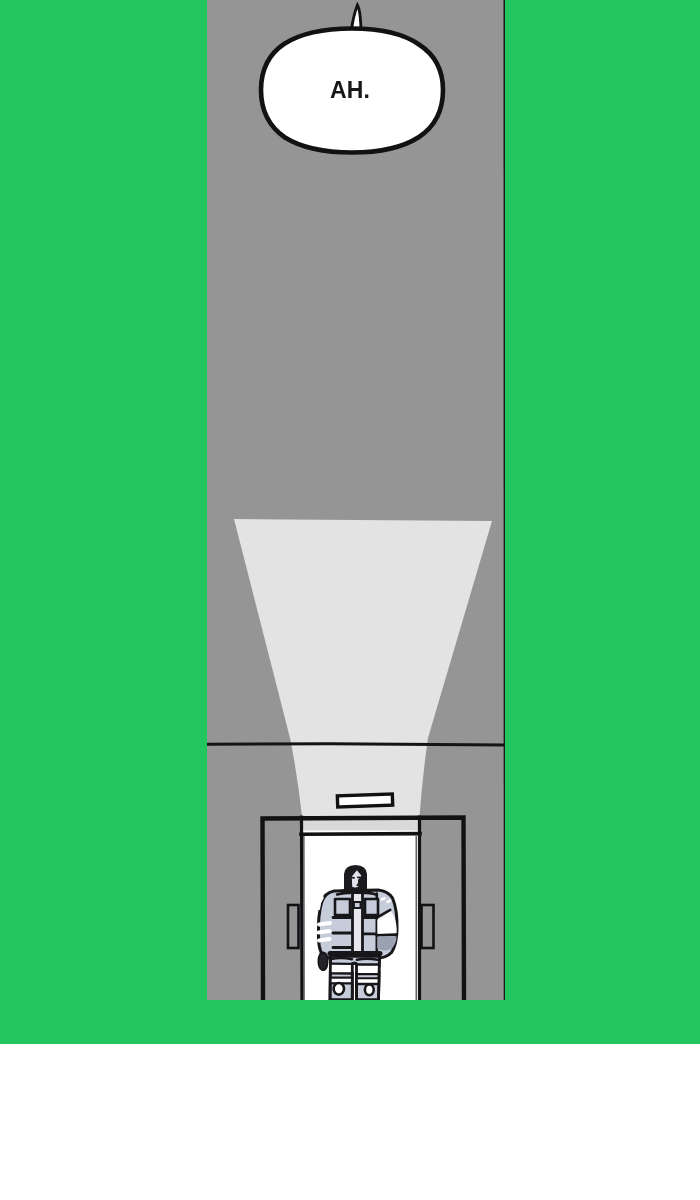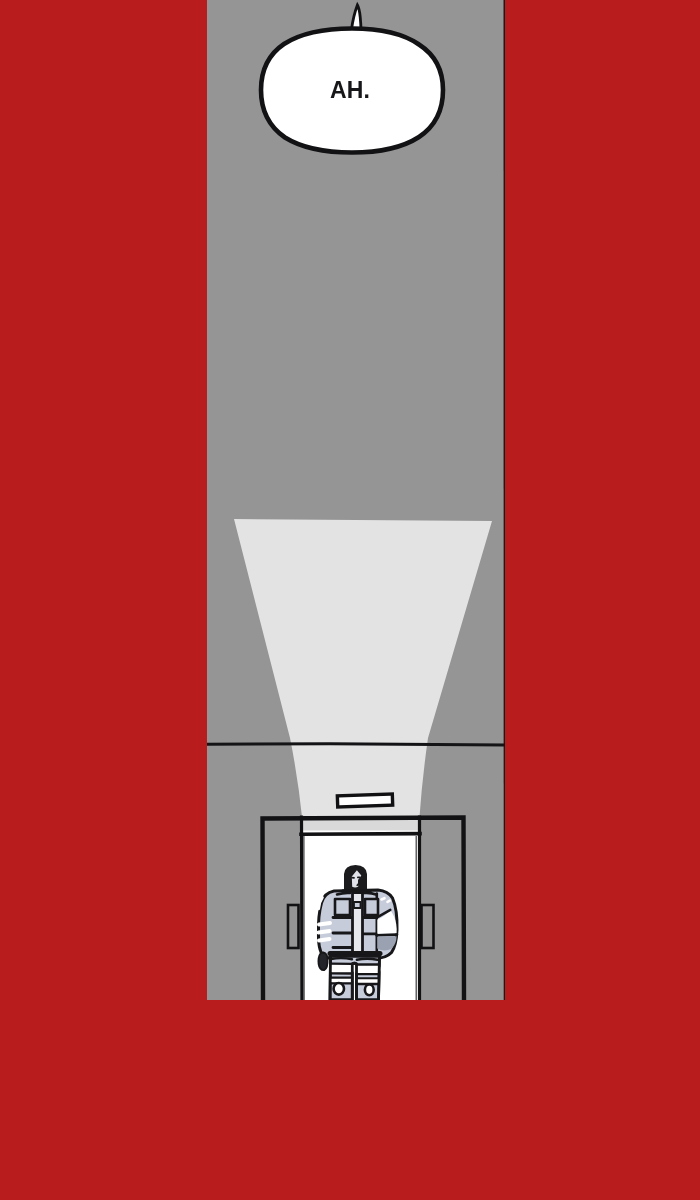--- a/index.html
+++ b/index.html
@@ -1,16 +1,16 @@
 <!DOCTYPE html>
 <html><head>
 <meta charset="utf-8">
 <style>
   html,body{margin:0;padding:0;background:#ffffff;}
-  #page{position:relative;width:700px;height:1200px;background:#b91c1c;overflow:hidden;
+  #page{position:relative;width:700px;height:1044px;background:#22c55e;overflow:hidden;
         font-family:"Liberation Sans", sans-serif;}
   svg{position:absolute;left:0;top:0;}
 </style>
 </head>
 <body>
 <div id="page">
 <svg width="700" height="1200" viewBox="0 0 700 1200">
   <defs>
         <clipPath id="pc">
           <rect x="207" y="0" width="298" height="1000"></rect>

